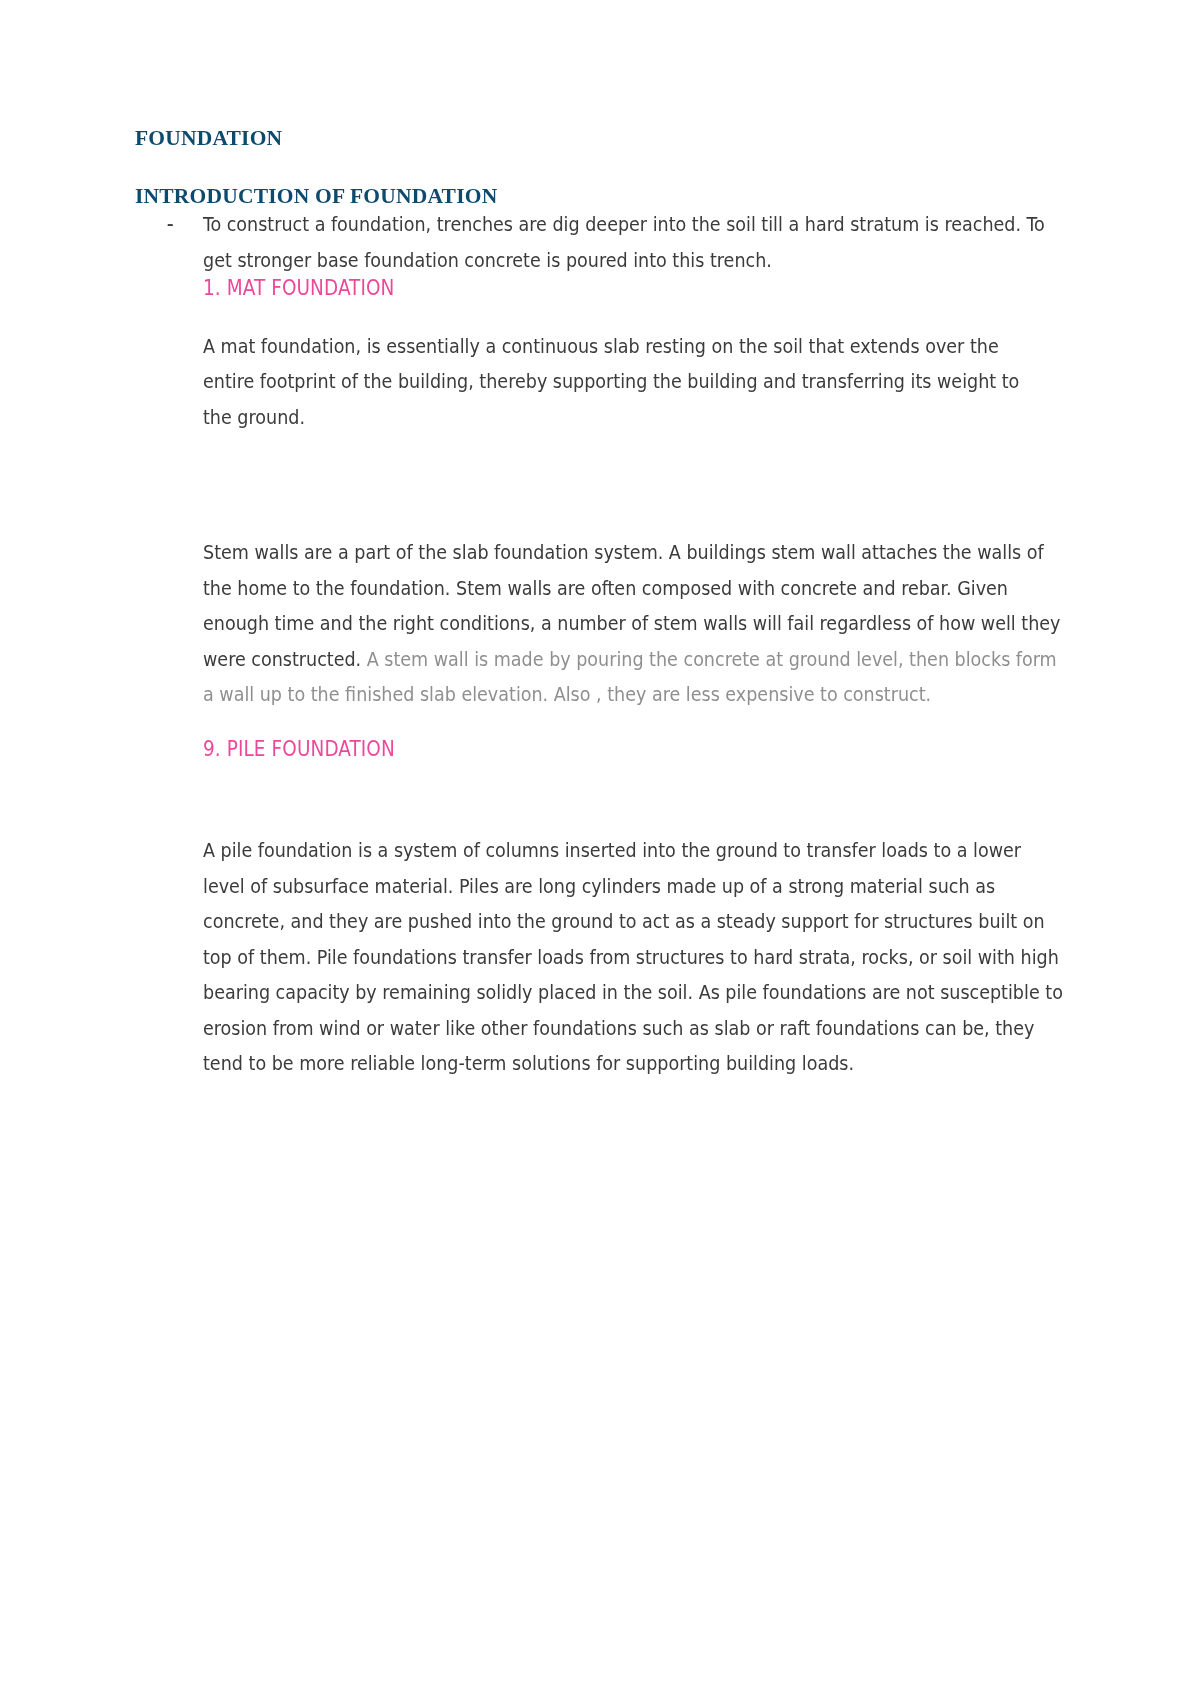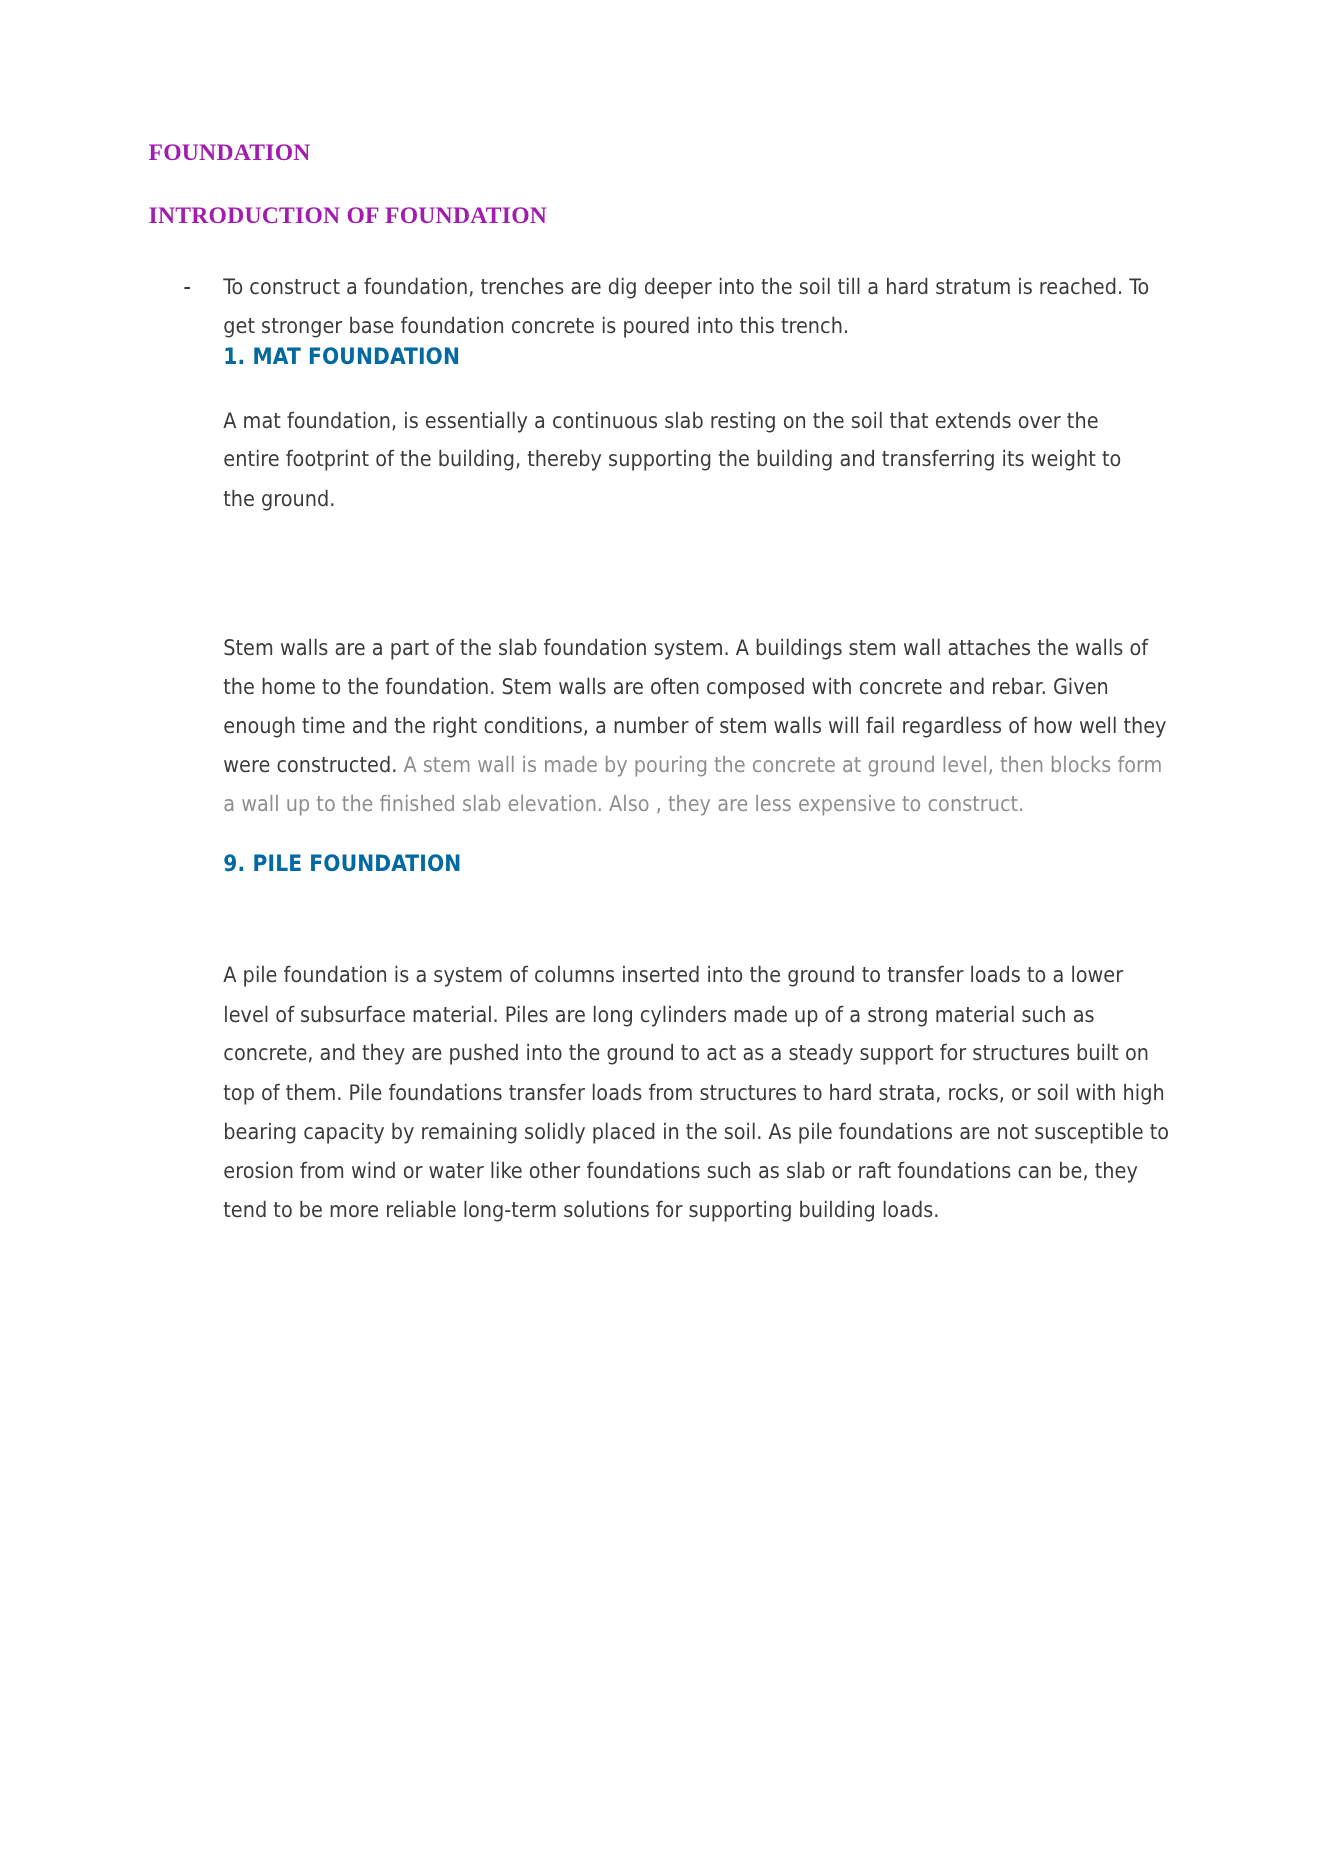--- a/index.html
+++ b/index.html
@@ -20,26 +20,26 @@
     background: #ffffff;
     box-sizing: border-box;
     padding: 128px 135px 0 135px;
   }
   .doc-title,
   .section-heading {
     font-family: "Liberation Serif", "DejaVu Serif", serif;
     font-weight: bold;
     font-size: 21.5px;
     line-height: 1.0;
-    color: #a21caf;
+    color: #0c4a6e;
     letter-spacing: 0.2px;
     margin: 0;
   }
   .doc-title { margin-bottom: 36px; }
-  .section-heading.intro { margin-bottom: 36px; }
+  .section-heading.intro { }
   .section-heading.types { margin-top: 26px; margin-bottom: 30px; }
 
   .bullet-list {
     list-style: none;
     margin: 0 0 0 0;
     padding: 0;
   }
   .bullet-item {
     position: relative;
     padding-left: 68px;
@@ -54,24 +54,24 @@
     left: 32px;
     top: 0;
     font-family: "DejaVu Sans Condensed", "DejaVu Sans", sans-serif;
     font-size: 19.5px;
     line-height: 35.5px;
     color: #3b3b3b;
   }
 
   .sub-heading {
     font-family: "DejaVu Sans Condensed", "DejaVu Sans", sans-serif;
-    font-weight: bold;
+    font-weight: normal;
     font-size: 20.5px;
     line-height: 1.0;
-    color: #0369a1;
+    color: #ec4899;
     margin: 0 0 0 0;
     padding-left: 68px;
     letter-spacing: 0.1px;
   }
 
   .body-para {
     font-family: "DejaVu Sans Condensed", "DejaVu Sans", sans-serif;
     font-size: 19.5px;
     line-height: 35.5px;
     color: #3b3b3b;

